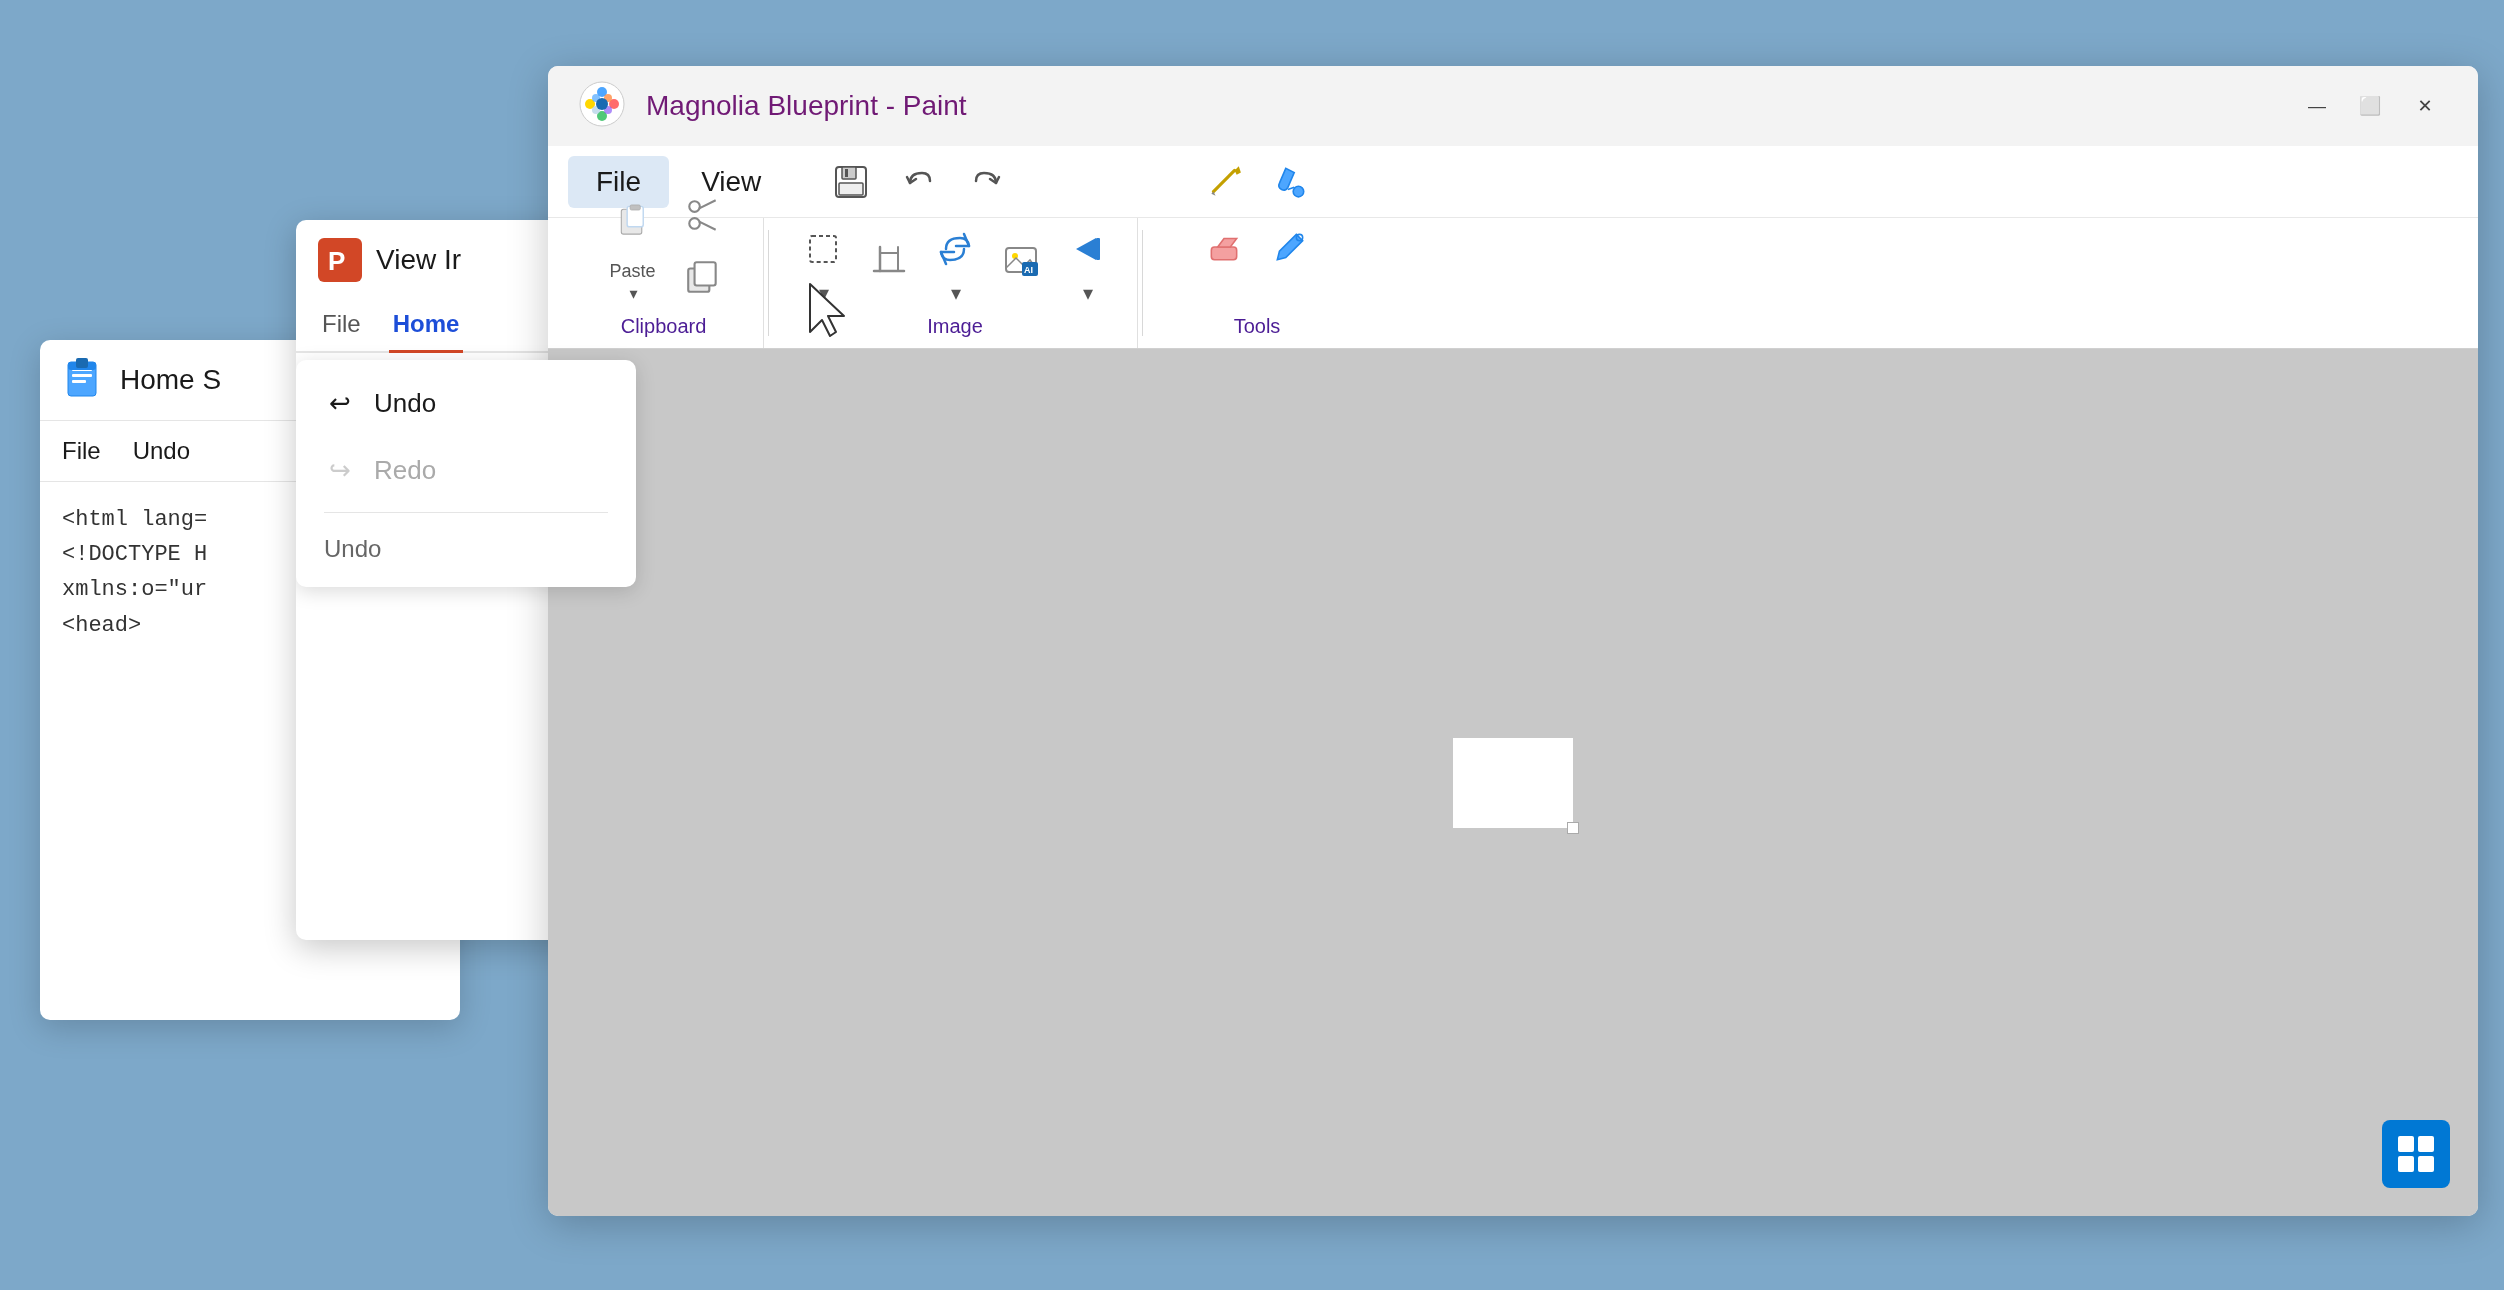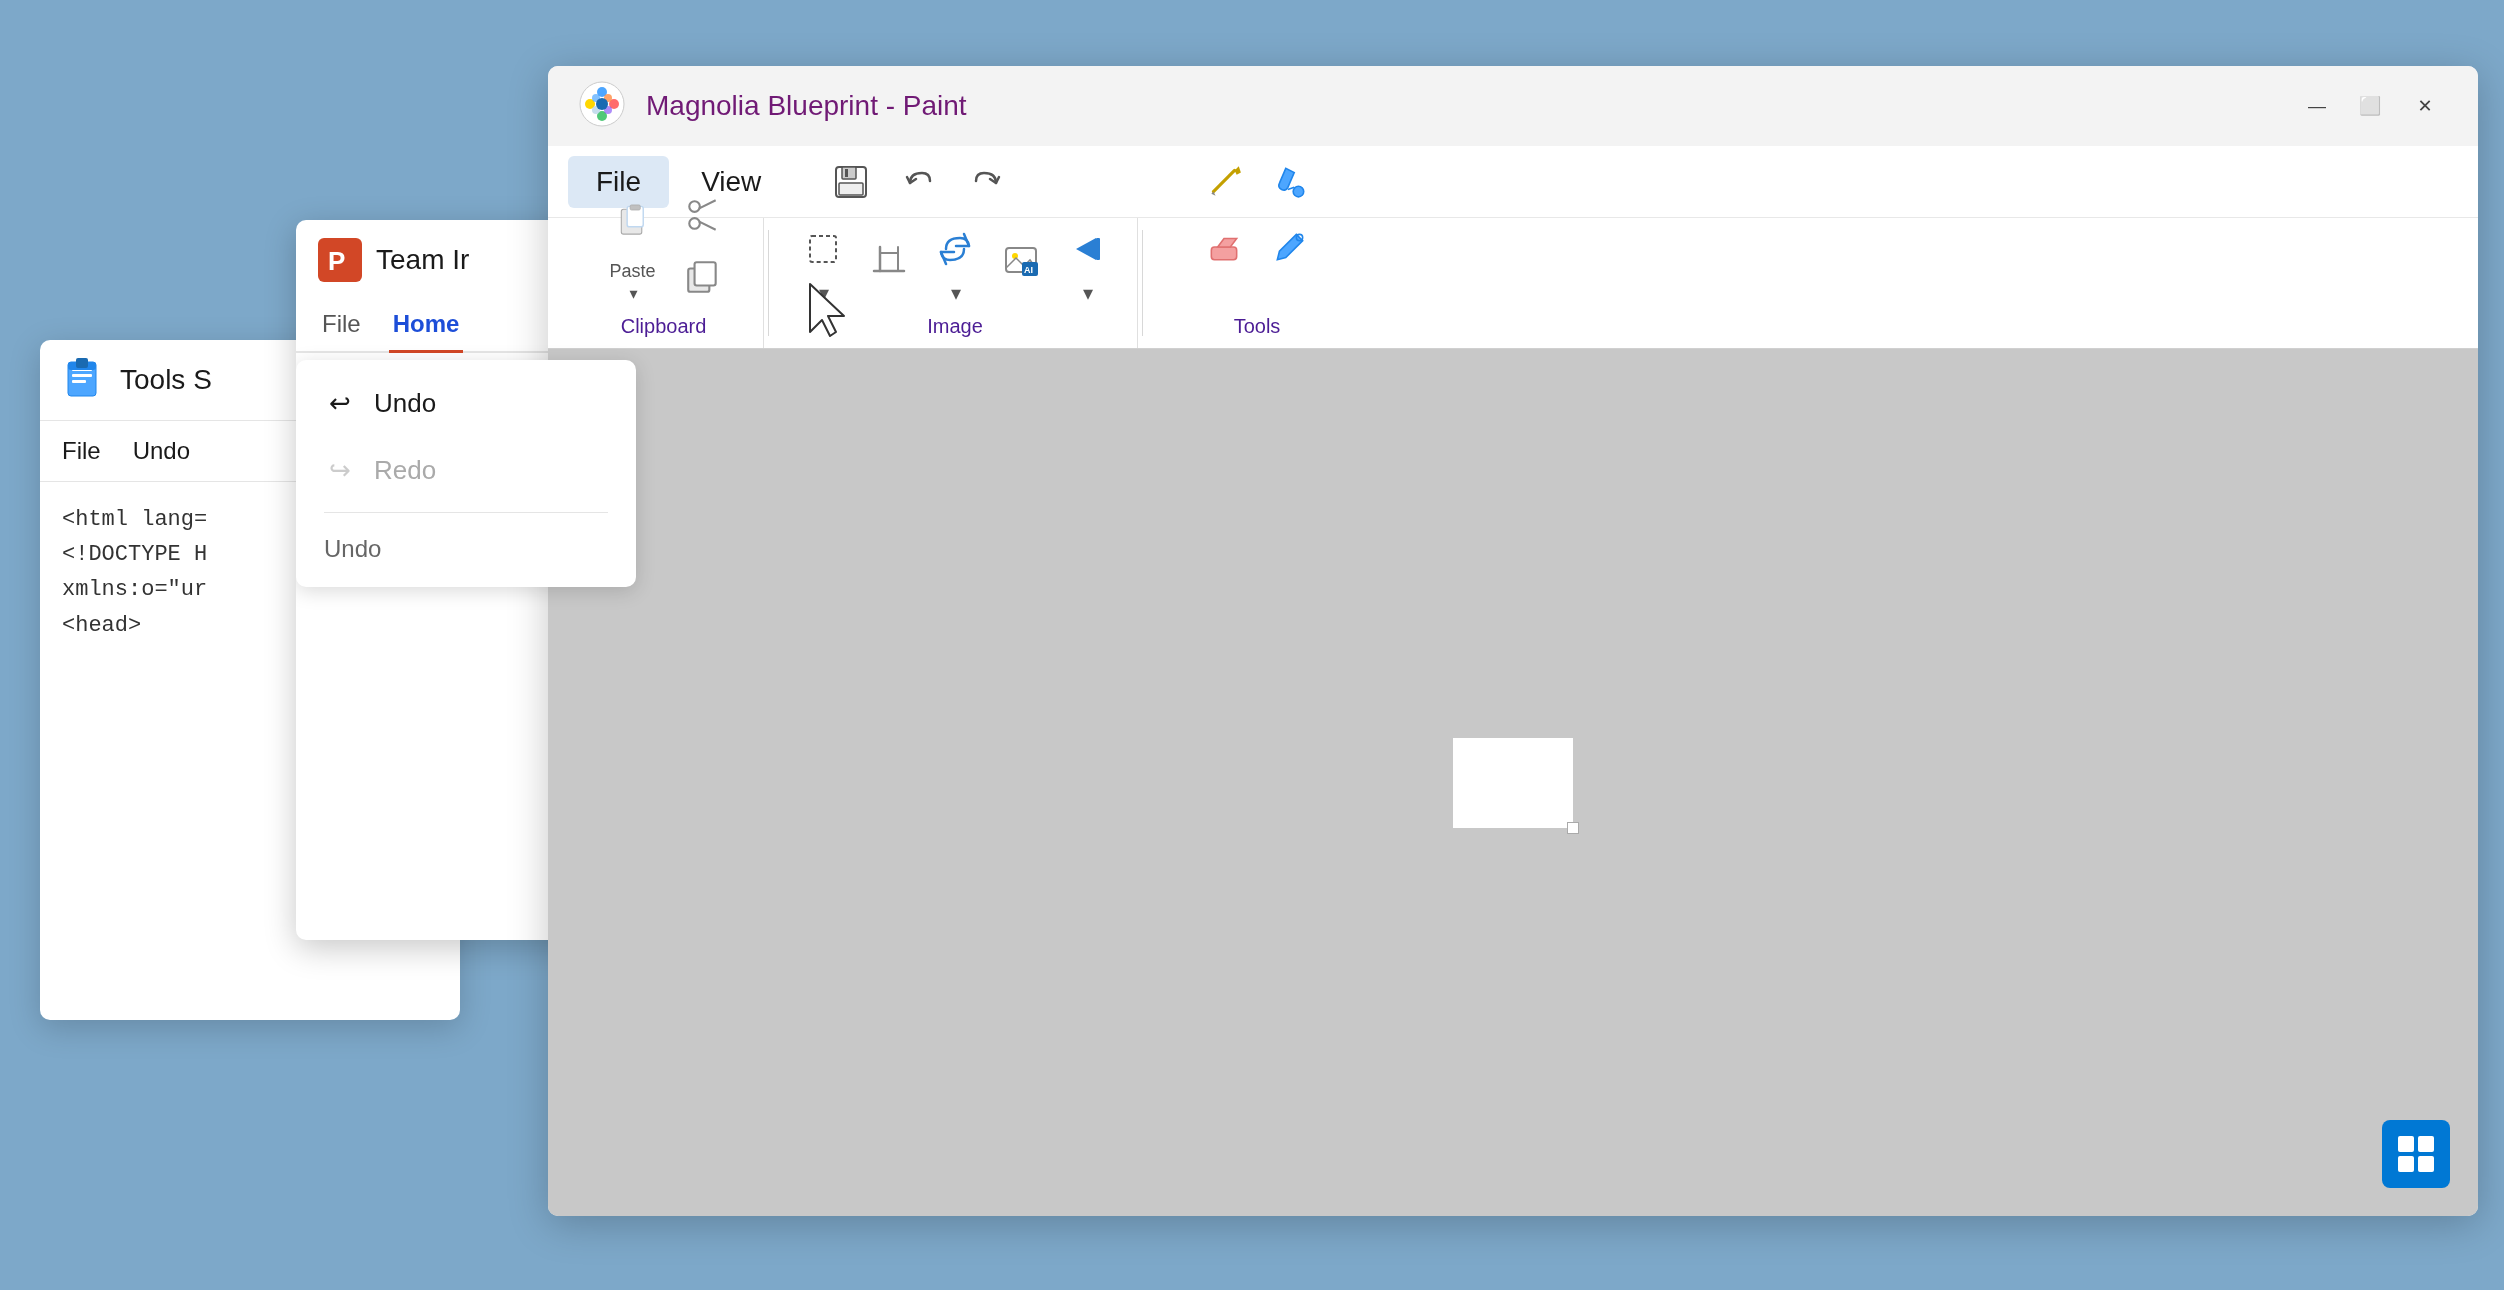--- a/index.html
+++ b/index.html
@@ -410,21 +410,21 @@
 
         <svg width="44" height="44" viewBox="0 0 44 44">
           <rect x="6" y="4" width="28" height="34" rx="3" fill="#4da6ff" stroke="#2186eb" stroke-width="1"></rect>
           <rect x="10" y="10" width="20" height="3" rx="1" fill="white"></rect>
           <rect x="10" y="16" width="20" height="3" rx="1" fill="white"></rect>
           <rect x="10" y="22" width="14" height="3" rx="1" fill="white"></rect>
           <rect x="6" y="4" width="28" height="8" rx="3" fill="#2186eb"></rect>
           <rect x="14" y="0" width="12" height="10" rx="2" fill="#1a6ab1"></rect>
         </svg>
       </div>
-      <span class="window-code-title">Tools S</span>
+      <span class="window-code-title">Home S</span>
     </div>
     <div class="window-code-menu">
       <span>File</span>
       <span>Undo</span>
     </div>
     <div class="window-code-content">
       <div>&lt;html lang=</div>
       <div>&lt;!DOCTYPE H</div>
       <div>xmlns:o="ur</div>
       <div></div>
@@ -434,21 +434,21 @@
 
   <div class="window-ppt">
     <div class="window-ppt-titlebar">
       <div class="ppt-icon">
 
         <svg width="44" height="44" viewBox="0 0 44 44">
           <rect width="44" height="44" rx="6" fill="#d24726"></rect>
           <text x="10" y="32" font-family="Arial" font-weight="bold" font-size="26" fill="white">P</text>
         </svg>
       </div>
-      <span class="window-ppt-title">Team Ir</span>
+      <span class="window-ppt-title">View Ir</span>
     </div>
     <div class="window-ppt-ribbon-tabs">
       <span class="ppt-tab">File</span>
       <span class="ppt-tab active">Home</span>
     </div>
 
     <div class="window-ppt-dropdown">
       <div class="dropdown-item">
         <span class="dropdown-icon">↩</span>
         <span>Undo</span>

